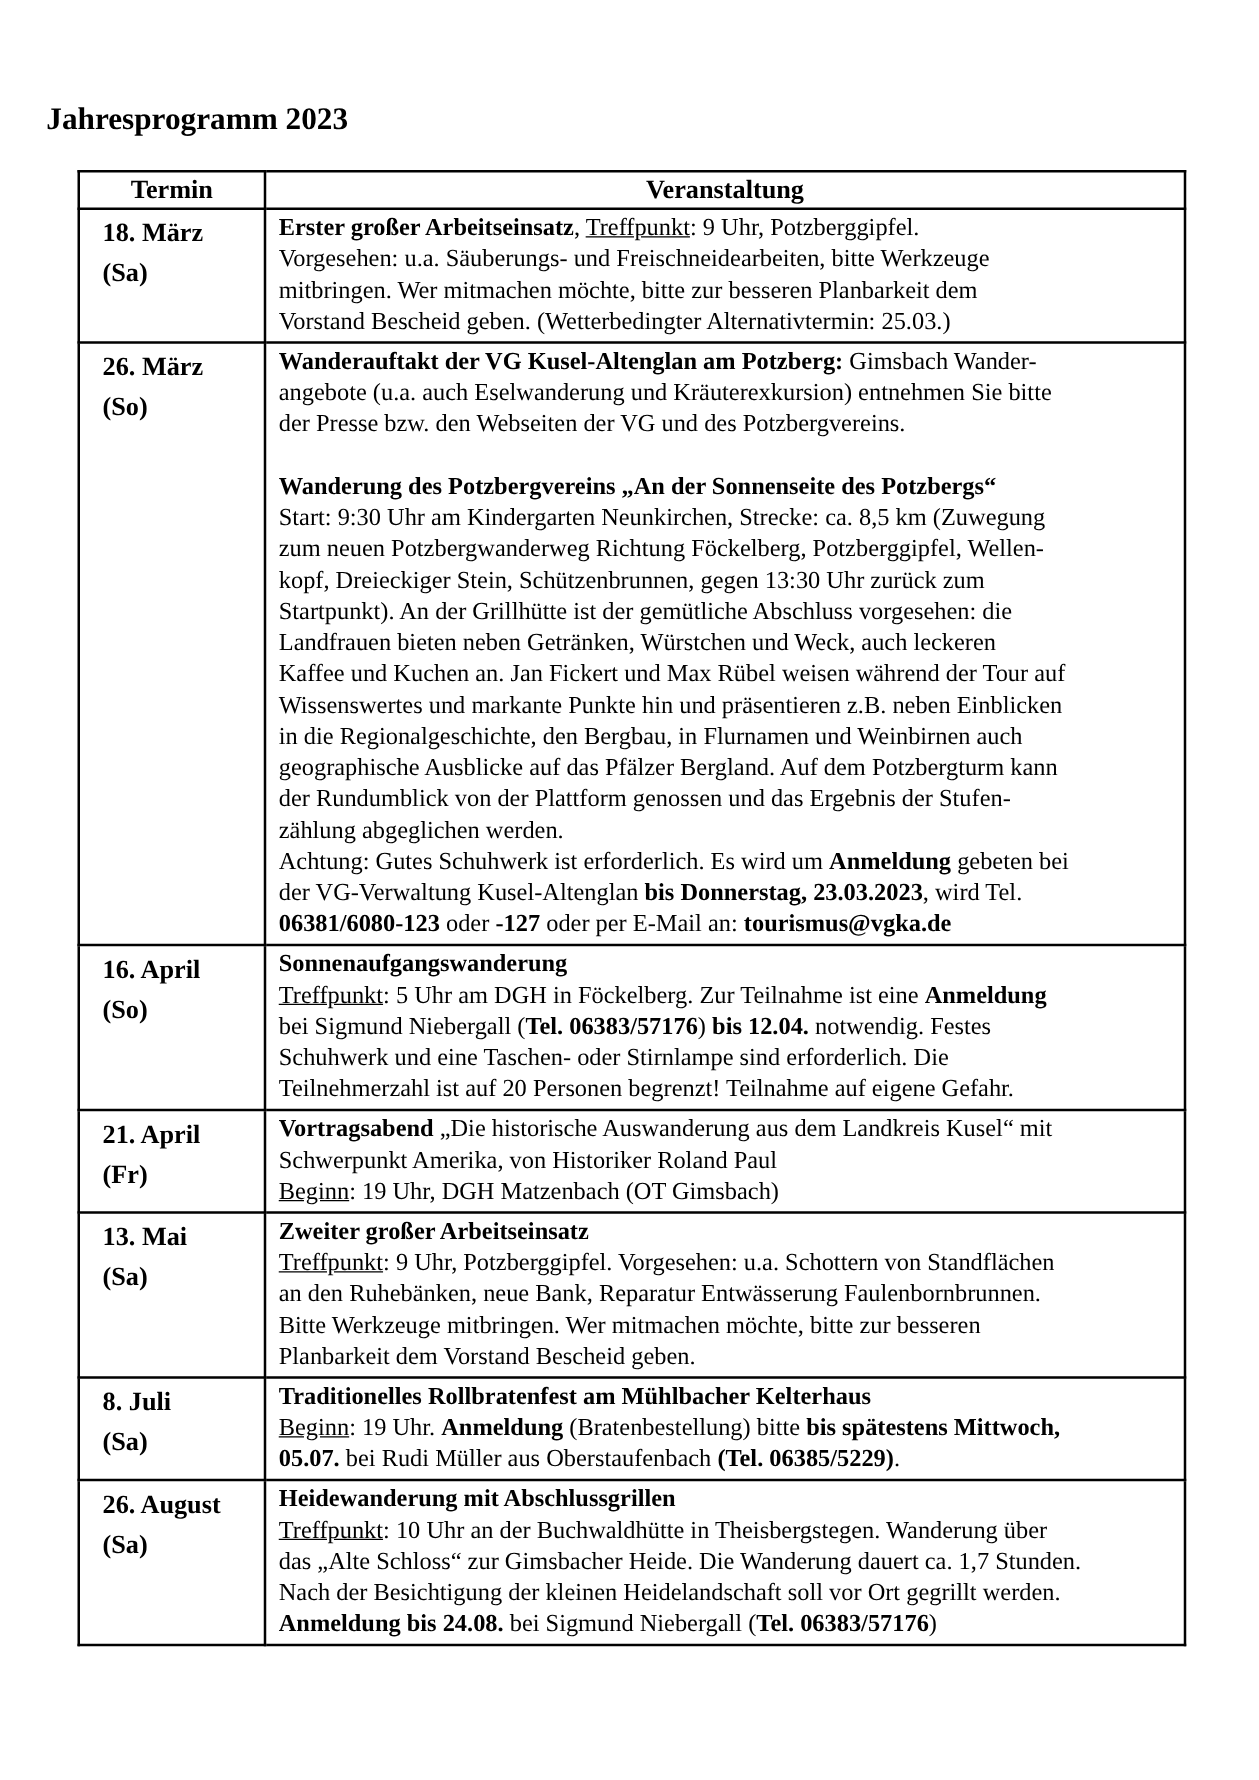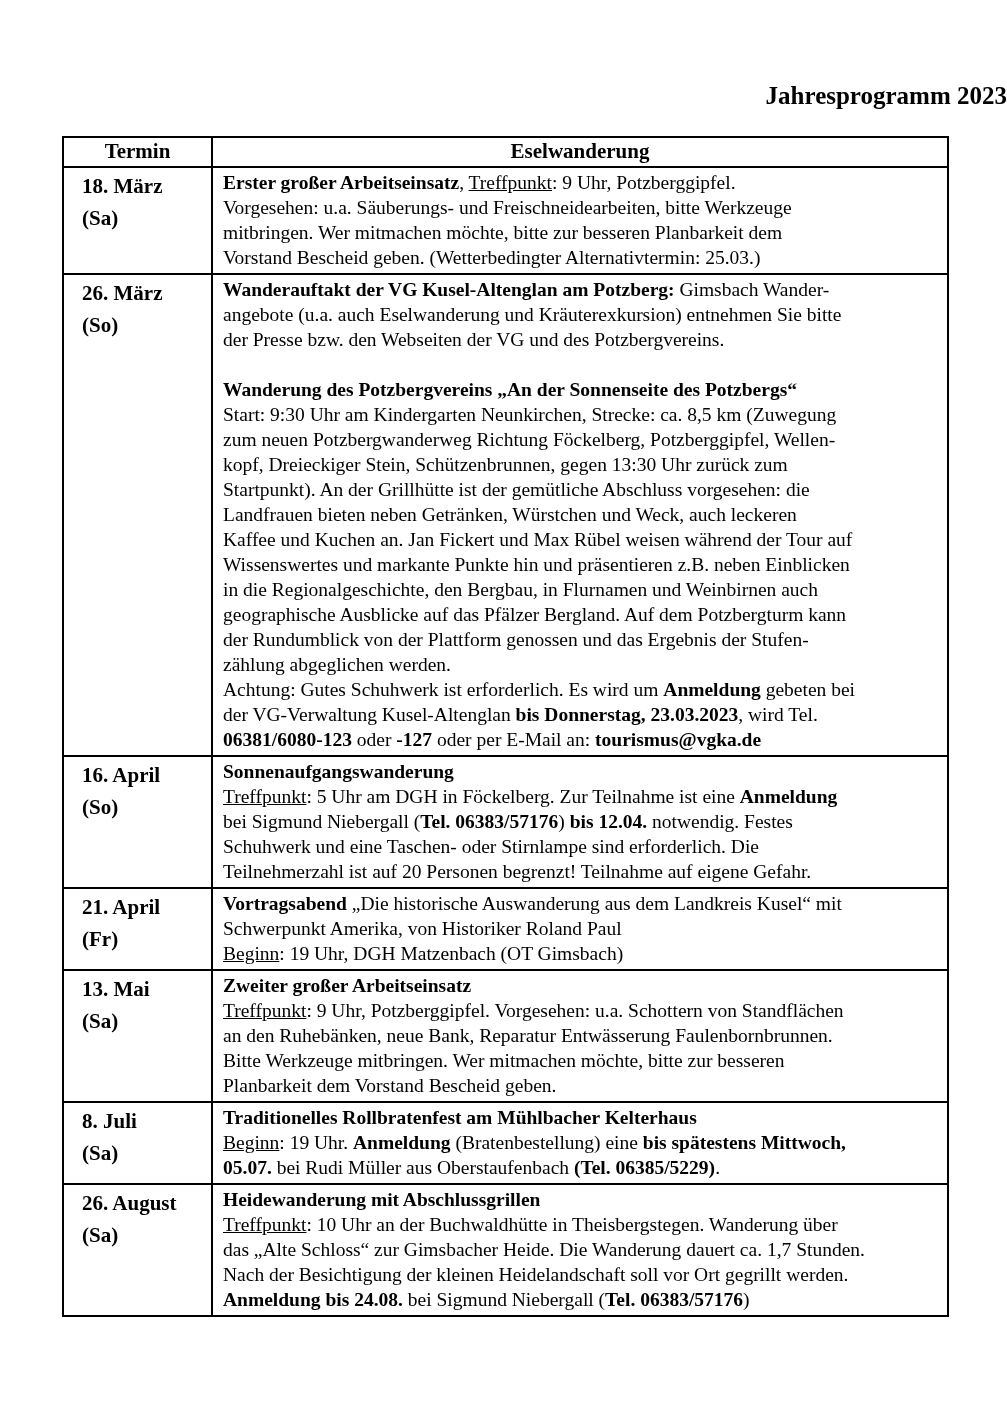--- a/index.html
+++ b/index.html
@@ -17,21 +17,21 @@
   .title {
     text-align: center;
     font-size: 30px;
     font-weight: bold;
     letter-spacing: 10px;
     padding-left: 10px; 
     text-shadow: 2.5px 2.5px 1px #9f9f9f;
     line-height: 36px;
   }
   .subtitle {
-    text-align: right;
+    text-align: left;
     font-size: 25px;
     font-weight: bold;
     margin-top: 8px;
     line-height: 32px;
     padding-left: 37px;
   }
 
   table.schedule {
     border-collapse: collapse;
     table-layout: fixed;
@@ -78,21 +78,21 @@
   <div class="subtitle">Jahresprogramm 2023</div>
 
   <table class="schedule">
     <colgroup>
         <col class="col-date">
         <col class="col-event">
       </colgroup>
     <thead>
       <tr>
         <th>Termin</th>
-        <th>Eselwanderung</th>
+        <th>Veranstaltung</th>
       </tr>
     </thead>
     <tbody>
       <tr>
         <td class="date-cell">
           <div>18. März</div>
           <div>(Sa)</div>
         </td>
         <td class="event-cell">
             <div class="tline"><span class="b">Erster großer Arbeitseinsatz</span><span>, </span><span class="u">Treffpunkt</span><span>: 9 Uhr, Potzberggipfel.</span></div>
@@ -165,21 +165,21 @@
             <div class="tline"><span>Planbarkeit dem Vorstand Bescheid geben.</span></div>
           </td>
       </tr>
       <tr>
         <td class="date-cell">
           <div>8. Juli</div>
           <div>(Sa)</div>
         </td>
         <td class="event-cell">
             <div class="tline"><span class="b">Traditionelles Rollbratenfest am Mühlbacher Kelterhaus</span></div>
-            <div class="tline"><span class="u">Beginn</span><span>: 19 Uhr. </span><span class="b">Anmeldung</span><span> (Bratenbestellung) eine </span><span class="b">bis spätestens Mittwoch,</span></div>
+            <div class="tline"><span class="u">Beginn</span><span>: 19 Uhr. </span><span class="b">Anmeldung</span><span> (Bratenbestellung) bitte </span><span class="b">bis spätestens Mittwoch,</span></div>
             <div class="tline"><span class="b">05.07.</span><span> bei Rudi Müller aus Oberstaufenbach </span><span class="b">(Tel. 06385/5229)</span><span>.</span></div>
           </td>
       </tr>
       <tr>
         <td class="date-cell">
           <div>26. August</div>
           <div>(Sa)</div>
         </td>
         <td class="event-cell">
             <div class="tline"><span class="b">Heidewanderung mit Abschlussgrillen</span></div>

